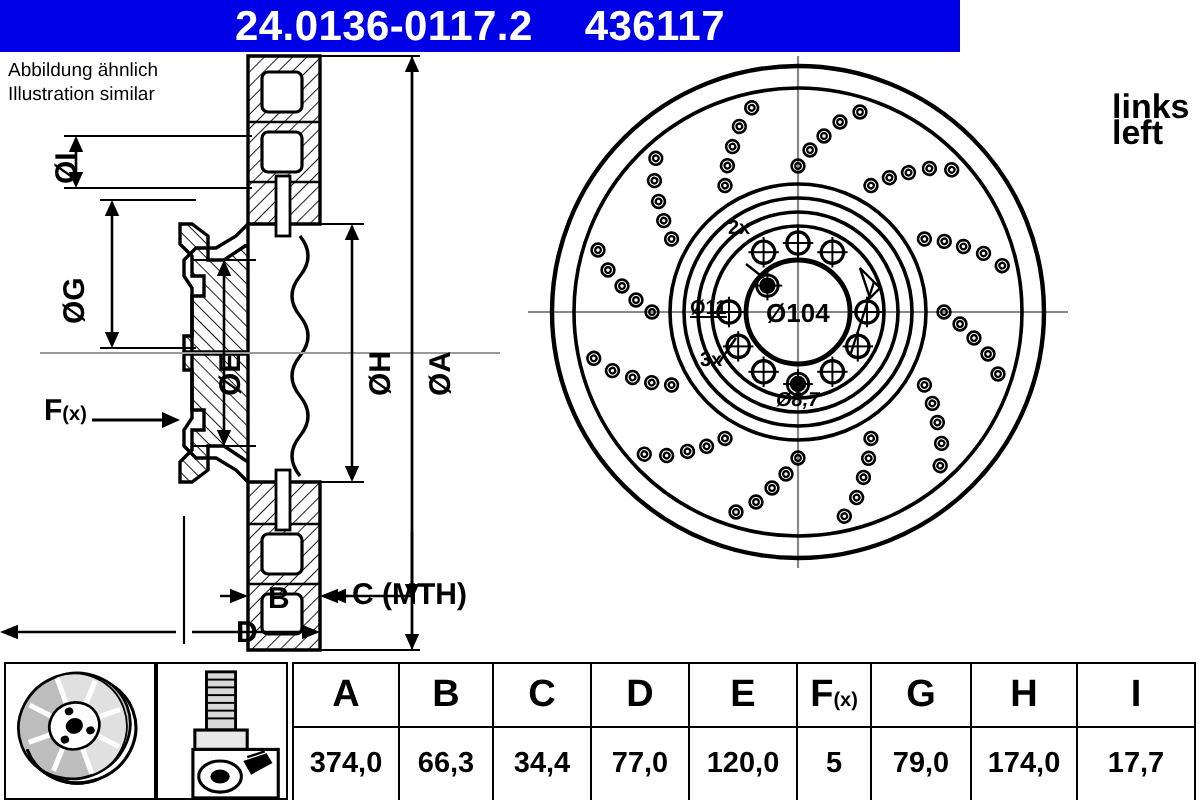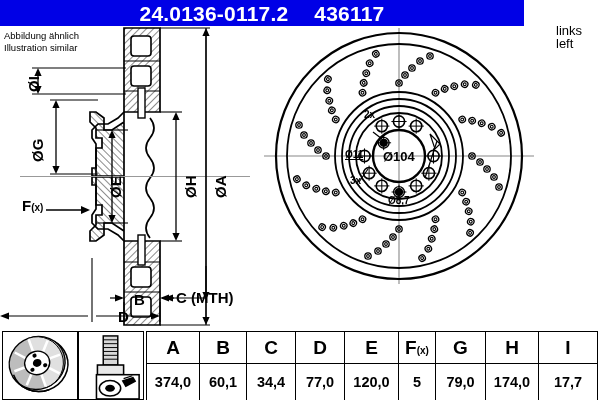--- a/index.html
+++ b/index.html
@@ -7,37 +7,37 @@
     width:600px;height:400px;overflow:hidden;
     background:#ffffff;
     font-family:"Liberation Sans", sans-serif;
     color:#000;
     position:relative;
   }
   #sheet{position:absolute;inset:0;width:600px;height:400px;}
 
   
   .header{
-    position:absolute;left:0;top:0;width:524px;height:26px;
+    position:absolute;left:0;top:0;width:480px;height:26px;
     background:#0000e6;
     display:flex;align-items:center;justify-content:center;gap:26px;
   }
   .header .h-txt{
     color:#fff;font-size:21px;font-weight:bold;letter-spacing:.2px;
     font-family:"Liberation Sans", sans-serif;line-height:1;
   }
 
   
   .note-tl{
     position:absolute;left:4px;top:30px;width:150px;
     font-size:9.5px;font-weight:normal;line-height:11.5px;
   }
   .note-tr{
-    position:absolute;left:556px;top:24px;
-    font-size:13px;font-weight:normal;line-height:13px;
+    position:absolute;left:556px;top:47px;
+    font-size:17px;font-weight:bold;line-height:13px;
   }
 
   
   .draw{position:absolute;left:0;top:26px;width:600px;height:305px;}
   .draw svg{display:block;}
 
   
   .lbl{position:absolute;font-weight:bold;font-size:15px;line-height:1;white-space:nowrap;}
   .lbl.vert{transform:rotate(-90deg);transform-origin:left top;}
   .lbl.sm{font-size:10px;}
@@ -364,21 +364,21 @@
     <div class="lbl" style="left:22px;top:172px;"><span>F</span><span class="sub">(x)</span></div>
 
     <div class="lbl" style="left:134px;top:266px;">B</div>
     <div class="lbl" style="left:176px;top:264px;">C (MTH)</div>
     <div class="lbl" style="left:118px;top:283px;">D</div>
 
     <div class="lbl sm" style="left:383px;top:124px;font-size:13px;">Ø104</div>
     <div class="lbl xs" style="left:345px;top:124px;font-size:10px;text-decoration:underline;">Ø11</div>
     <div class="lbl xs" style="left:350px;top:150px;font-size:10px;">3x</div>
     <div class="lbl xs" style="left:364px;top:84px;font-size:10px;">2x</div>
-    <div class="lbl xs" style="left:388px;top:170px;font-size:10px;">Ø8,7</div>
+    <div class="lbl xs" style="left:388px;top:170px;font-size:10px;font-style:italic;">Ø8,7</div>
   </div>
 
   <div class="bottom">
 
     <div class="icon-box" id="icon-disc">
       <svg width="100%" height="100%" viewBox="0 0 76 69">
         <g transform="translate(38,34)">
           <ellipse cx="0" cy="0" rx="29" ry="27" fill="#fff" stroke="#000" stroke-width="1.6" transform="rotate(-20)"></ellipse>
           <ellipse cx="0" cy="0" rx="29" ry="27" fill="#bdbdbd" stroke="#000" stroke-width="1.4" transform="rotate(-20) translate(-2,-3)"></ellipse>
           <g transform="rotate(-20) translate(-2,-3)">
@@ -437,21 +437,21 @@
         <td style="width:48px">C</td>
         <td style="width:48px">D</td>
         <td style="width:53px">E</td>
         <td style="width:36px" class="fx"><span>F</span><span class="fxs">(x)</span></td>
         <td style="width:49px">G</td>
         <td style="width:52px">H</td>
         <td>I</td>
       </tr>
       <tr class="vals">
         <td>374,0</td>
-        <td>60,1</td>
+        <td>66,3</td>
         <td>34,4</td>
         <td>77,0</td>
         <td>120,0</td>
         <td>5</td>
         <td>79,0</td>
         <td>174,0</td>
         <td>17,7</td>
       </tr>
     </tbody>
       </table>

